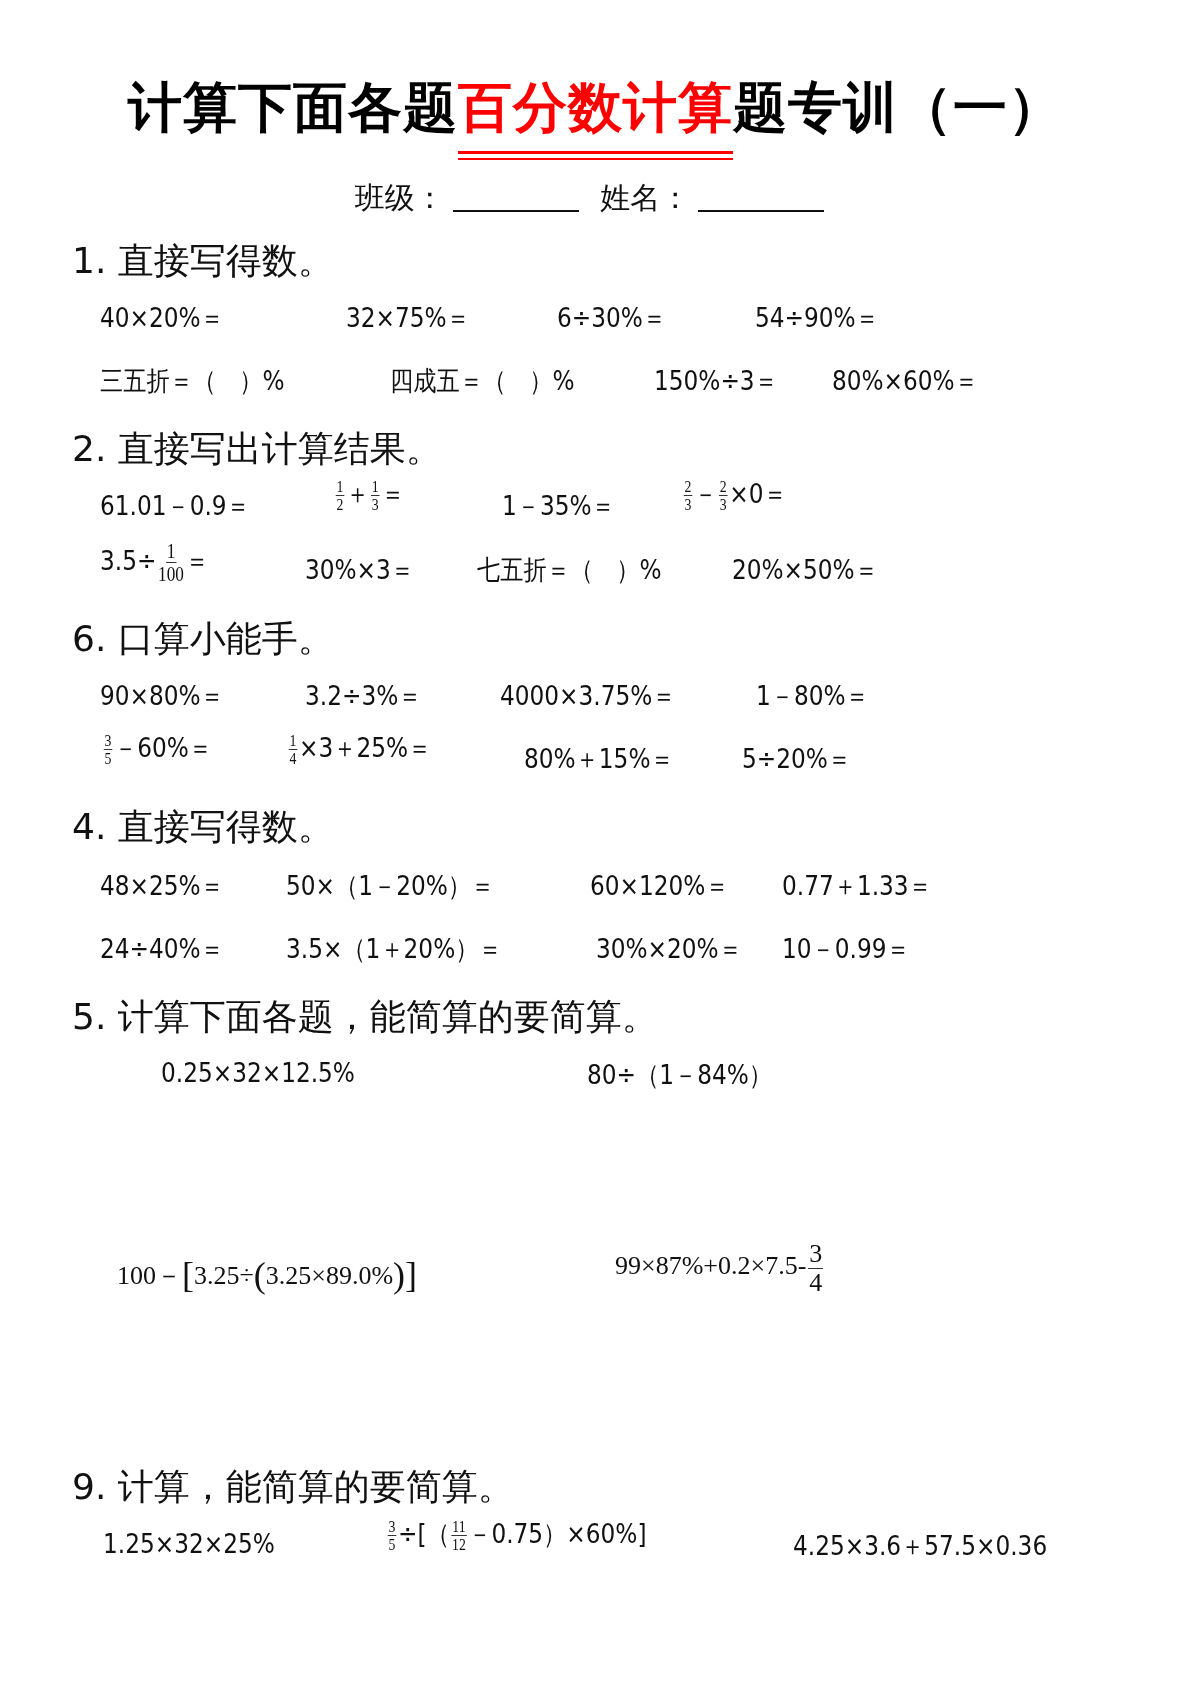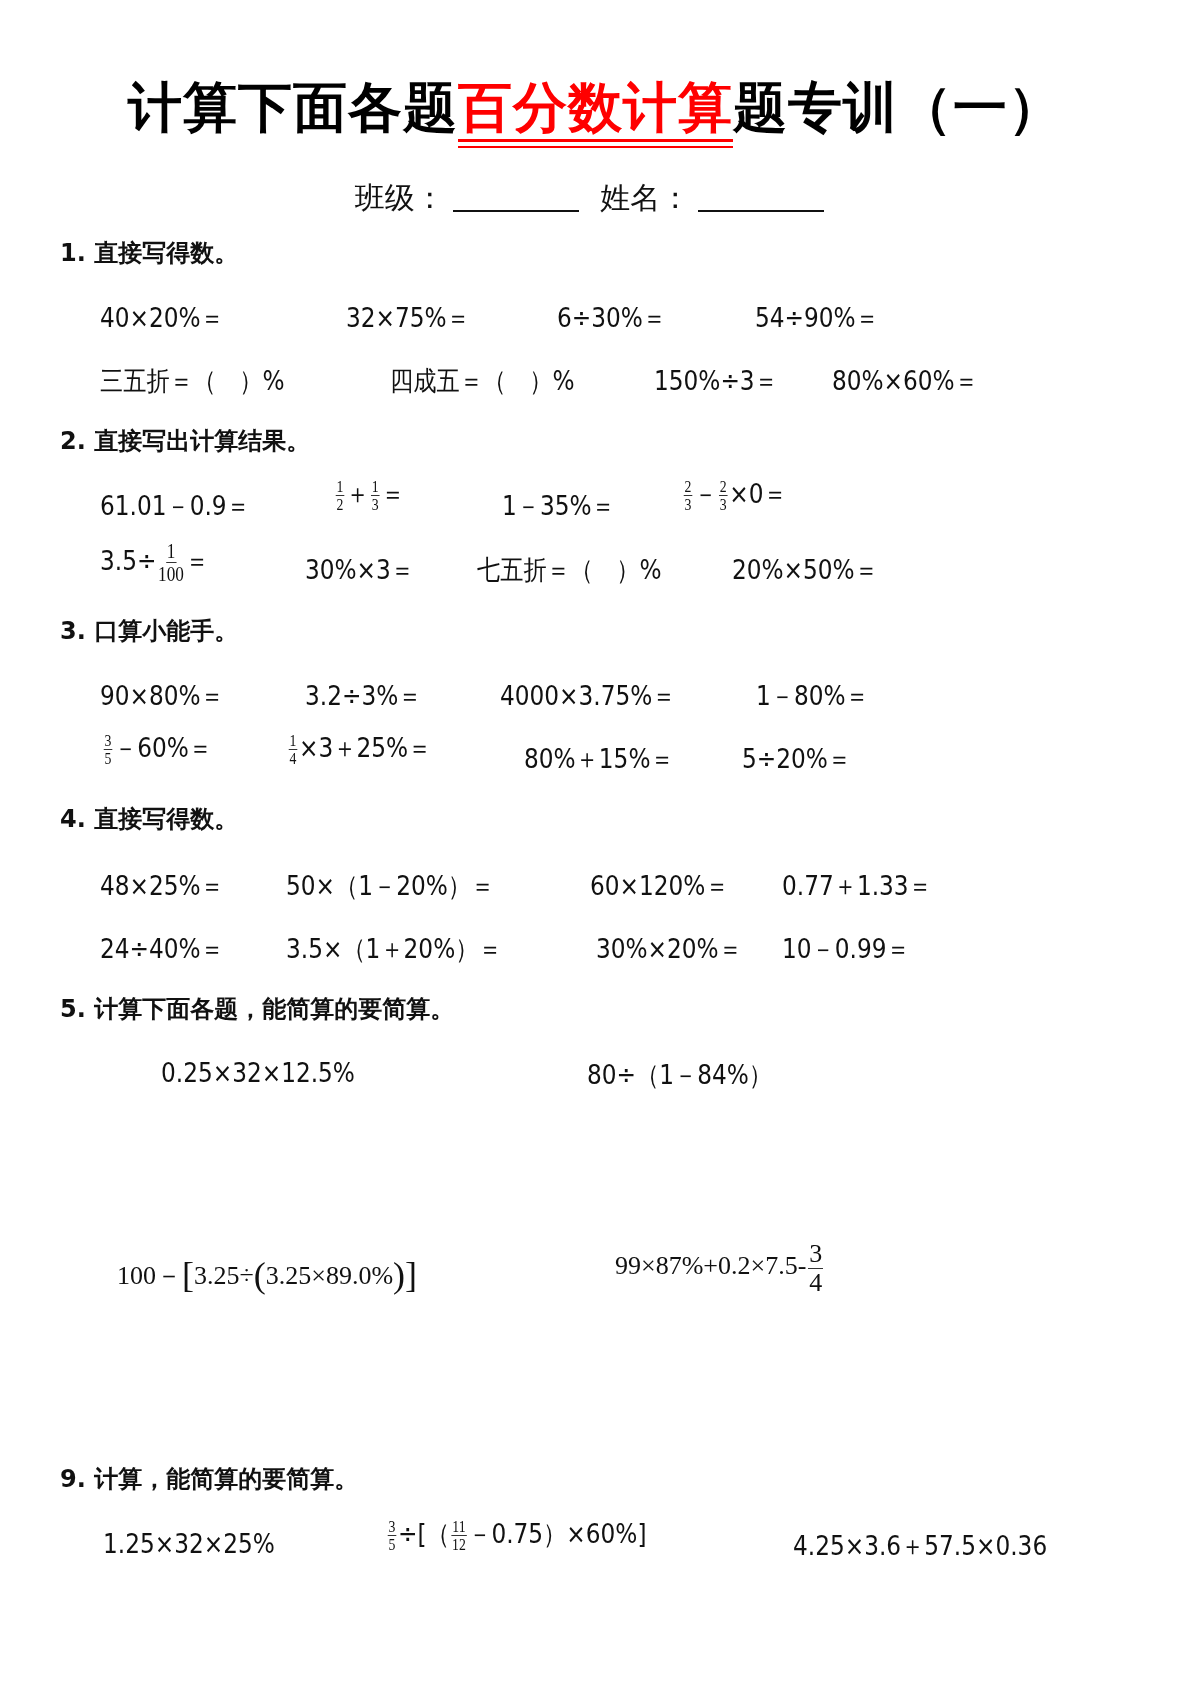--- a/index.html
+++ b/index.html
@@ -1,24 +1,24 @@
 <!DOCTYPE html>
 <html><head>
 <meta charset="utf-8">
 <style>
   html, body { margin: 0; padding: 0; background: #ffffff; }
   body { width: 1191px; height: 1684px; position: relative; overflow: hidden;
          font-family: "DejaVu Sans", "Liberation Sans", sans-serif; color: #111; }
   .abs { position: absolute; white-space: nowrap; }
   .title { left: 0; width: 1191px; top: 72px; text-align: center; font-size: 54px; font-weight: bold;
            letter-spacing: 1px; color: #000; }
-  .title .red { color: #ff0000; border-bottom: 3px solid #ff0000; box-shadow: 0 4px 0 #fff, 0 6px 0 #ff0000; padding-bottom: 0; }
+  .title .red { color: #ff0000; border-bottom: 3px solid #ff0000; box-shadow: 0 4px 0 #fff, 0 6px 0 #ff0000; padding-bottom: 12px; }
   .nameline { left: 0; width: 1191px; top: 178px; text-align: center; font-size: 30px; }
   .blank { display: inline-block; width: 126px; border-bottom: 2px solid #111; height: 26px; margin: 0 12px 0 8px; vertical-align: -4px; }
-  .q { font-size: 24px; left: 60px; font-weight: bold; }
+  .q { font-size: 36px; left: 72px; }
   .item { font-size: 27px; transform: scaleX(0.86); transform-origin: left center; letter-spacing: 0px; }
   .frac { display: inline-flex; flex-direction: column; align-items: center; vertical-align: middle;
           font-family: "Liberation Serif", "DejaVu Serif", serif; font-size: 16px; line-height: 17px; margin: 0 2px; }
   .frac .n { padding: 0 1px; border-bottom: 1px solid #333; }
   .frac.big { font-size: 20px; line-height: 22px; }
   .serif { font-family: "Liberation Serif", "DejaVu Serif", serif; font-size: 26px; }
   .bigbr { font-size: 36px; font-weight: 200; vertical-align: -3px; }
 </style>
 </head>
 <body>
@@ -64,21 +64,21 @@
 <div class="abs item" style="left:100px;top:540px">
   <span>3.5÷</span><span class="frac big">
       <span class="n">1</span>
       <span>100</span>
     </span><span>＝</span>
 </div>
 <div class="abs item" style="left:305px;top:552px">30%×3＝</div>
 <div class="abs item" style="left:477px;top:552px">七五折＝（　）%</div>
 <div class="abs item" style="left:732px;top:552px">20%×50%＝</div>
 
-<div class="abs q" style="top:615px">3. 口算小能手。</div>
+<div class="abs q" style="top:615px">6. 口算小能手。</div>
 <div class="abs item" style="left:100px;top:678px">90×80%＝</div>
 <div class="abs item" style="left:305px;top:678px">3.2÷3%＝</div>
 <div class="abs item" style="left:500px;top:678px">4000×3.75%＝</div>
 <div class="abs item" style="left:756px;top:678px">1－80%＝</div>
 <div class="abs item" style="left:102px;top:730px">
   <span class="frac">
       <span class="n">3</span>
       <span>5</span>
     </span><span>－60%＝</span>
 </div>

